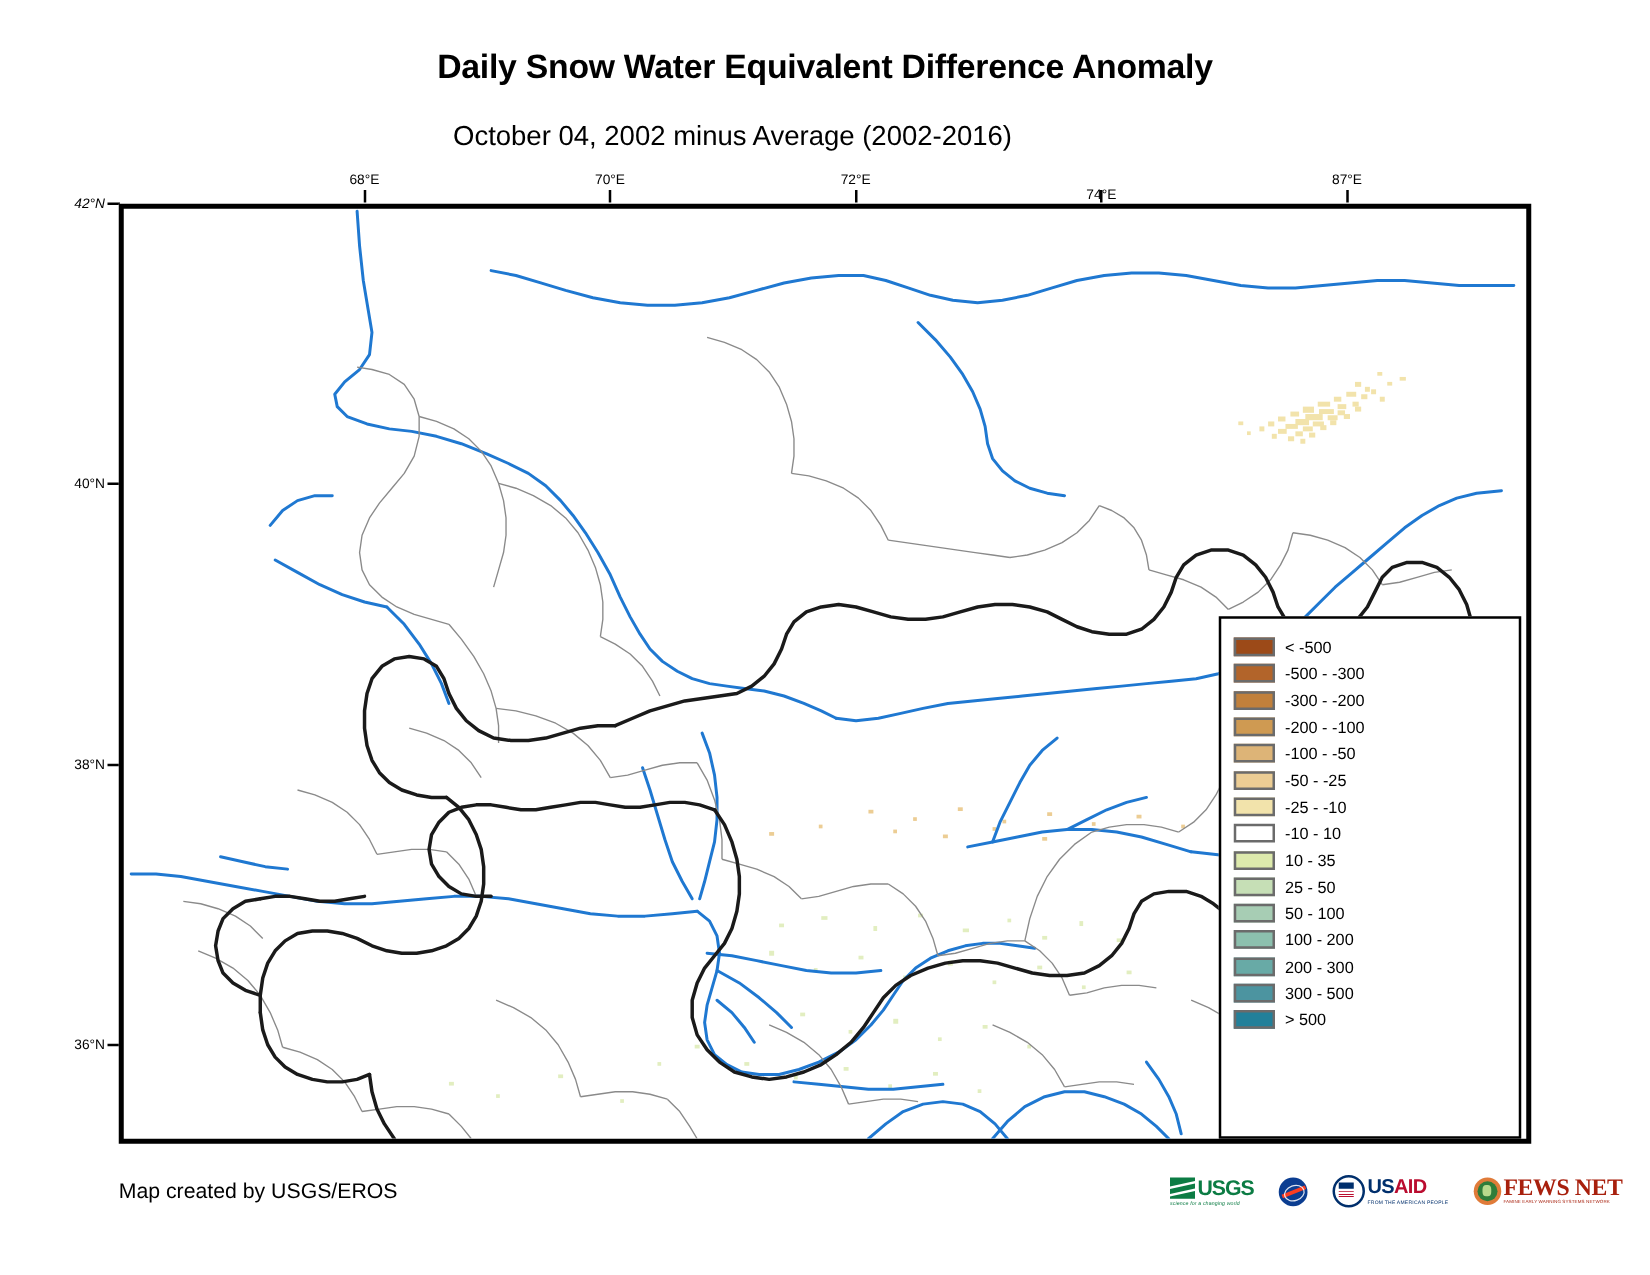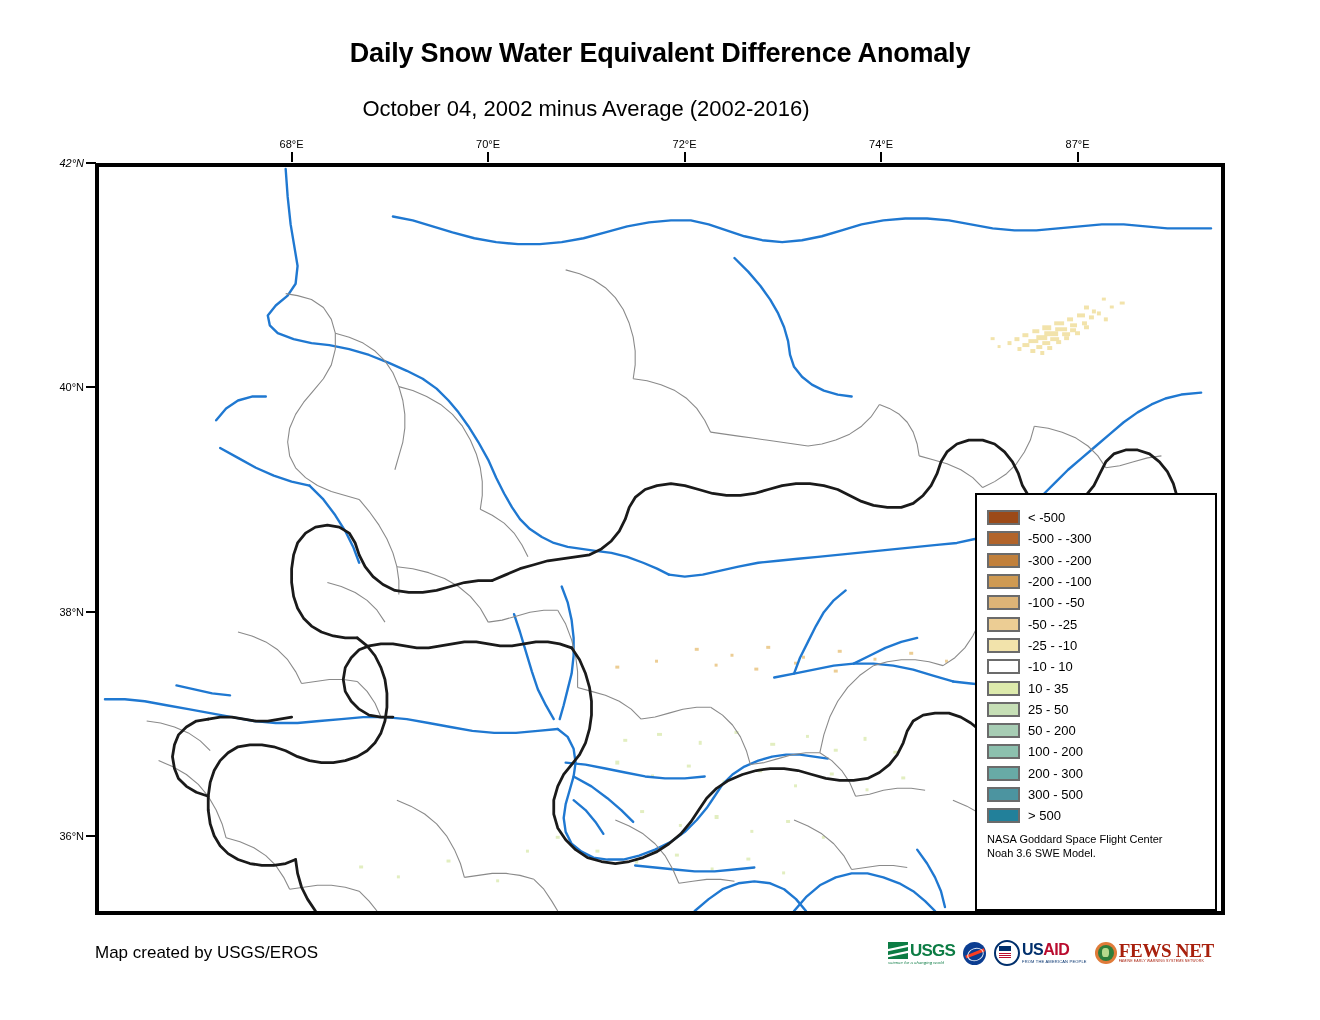--- a/index.html
+++ b/index.html
@@ -142,28 +142,27 @@
   
   #map-credit {
     position: absolute;
     left: 95px;
     top: 943px;
     font-size: 17px;
     color: #000000;
   }
   #logo-strip {
     position: absolute;
-    left: 956px;
+    left: 936px;
     top: 933px;
     width: 258px;
     height: 40px;
     display: flex;
     align-items: center;
-    gap: 8px;
-    justify-content: flex-end;
+    gap: 20px;
   }
   .logo {
     display: flex;
     align-items: center;
     flex: 0 0 auto;
   }
 
   
   #logo-usgs { flex-direction: column; align-items: flex-start; }
   .usgs-row { display: flex; align-items: center; }
@@ -264,21 +263,21 @@
 <div id="map-subtitle">October 04, 2002 minus Average (2002-2016)</div>
 
 <div id="graticule-top">
     <div class="lon-tick" style="left: 290.522px;"></div>
     <div class="lon-label" style="left: 291.522px;">68°E</div>
     <div class="lon-tick" style="left: 487.043px;"></div>
     <div class="lon-label" style="left: 488.043px;">70°E</div>
     <div class="lon-tick" style="left: 683.565px;"></div>
     <div class="lon-label" style="left: 684.565px;">72°E</div>
     <div class="lon-tick" style="left: 880.087px;"></div>
-    <div class="lon-label" style="left: 881.087px;">74°E</div>
+    <div class="lon-label" style="left: 881.087px; margin-top: 12px;">74°E</div>
     <div class="lon-tick" style="left: 1076.61px;"></div>
     <div class="lon-label" style="left: 1077.61px;">87°E</div>
   </div>
 <div id="graticule-left">
     <div class="lat-tick" style="top: 162px;"></div>
     <div class="lat-label" style="top: 163px; font-style: italic;">42°N</div>
     <div class="lat-tick" style="top: 386.478px;"></div>
     <div class="lat-label" style="top: 387.478px;">40°N</div>
     <div class="lat-tick" style="top: 610.955px;"></div>
     <div class="lat-label" style="top: 611.955px;">38°N</div>
@@ -602,41 +601,39 @@
       <div class="legend-row">
         <div class="legend-swatch" style="background: rgb(221, 234, 172); border-color: rgb(107, 107, 107);"></div>
         <div class="legend-label">10 - 35</div>
       </div>
       <div class="legend-row">
         <div class="legend-swatch" style="background: rgb(198, 223, 182); border-color: rgb(107, 107, 107);"></div>
         <div class="legend-label">25 - 50</div>
       </div>
       <div class="legend-row">
         <div class="legend-swatch" style="background: rgb(167, 205, 180); border-color: rgb(107, 107, 107);"></div>
-        <div class="legend-label">50 - 200</div>
+        <div class="legend-label">50 - 100</div>
       </div>
       <div class="legend-row">
         <div class="legend-swatch" style="background: rgb(140, 192, 174); border-color: rgb(107, 107, 107);"></div>
         <div class="legend-label">100 - 200</div>
       </div>
       <div class="legend-row">
         <div class="legend-swatch" style="background: rgb(104, 170, 166); border-color: rgb(107, 107, 107);"></div>
         <div class="legend-label">200 - 300</div>
       </div>
       <div class="legend-row">
         <div class="legend-swatch" style="background: rgb(76, 148, 160); border-color: rgb(107, 107, 107);"></div>
         <div class="legend-label">300 - 500</div>
       </div>
       <div class="legend-row">
         <div class="legend-swatch" style="background: rgb(34, 128, 154); border-color: rgb(107, 107, 107);"></div>
         <div class="legend-label">&gt; 500</div>
       </div>
     </div>
-  <div id="legend-source">NASA Goddard Space Flight Center
-Noah 3.6 SWE Model.</div>
 </div>
 
 <div id="map-credit">Map created by USGS/EROS</div>
 
 <div id="logo-strip">
 
   <div class="logo" id="logo-usgs">
     <div class="usgs-row">
       <div class="usgs-mark"></div>
       <div class="usgs-word">USGS</div>

